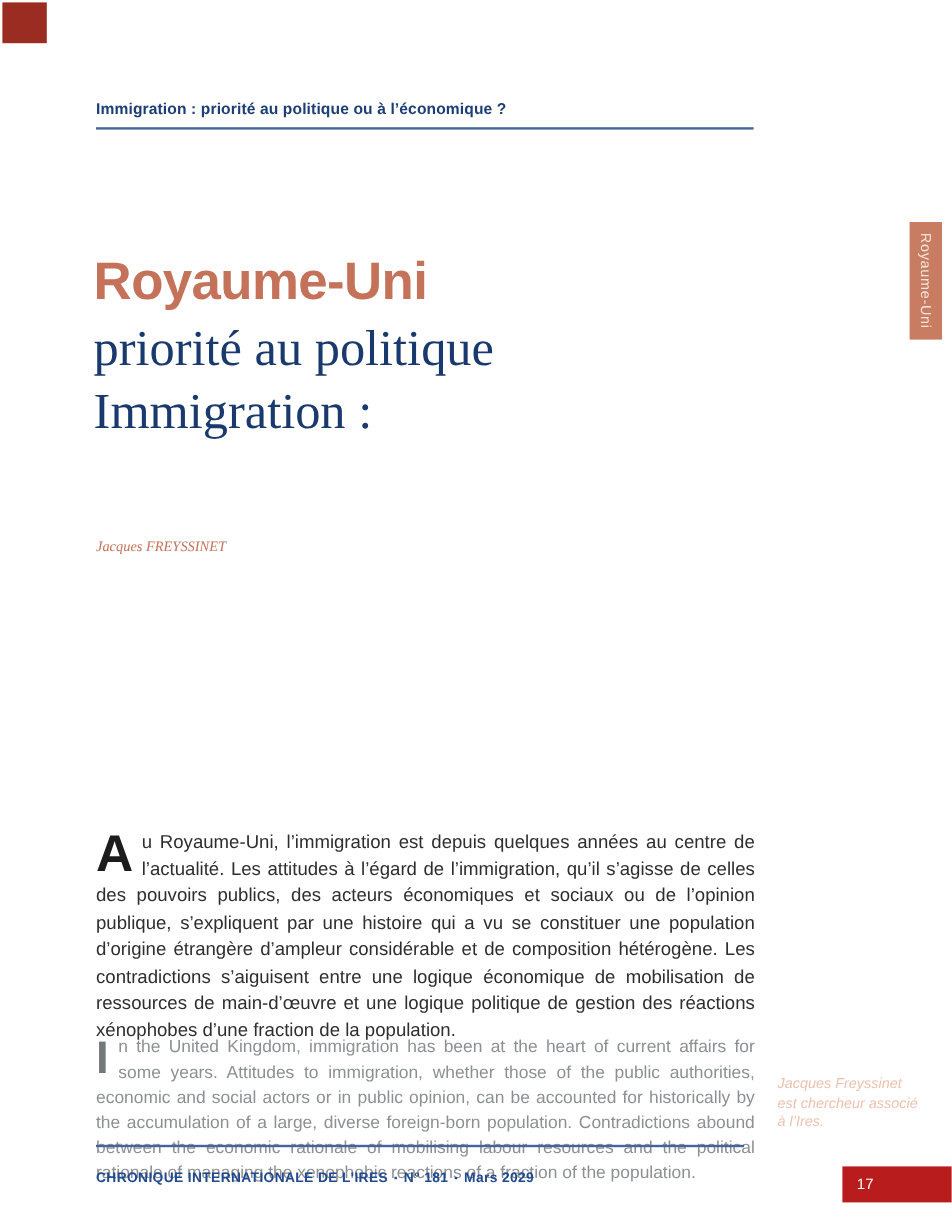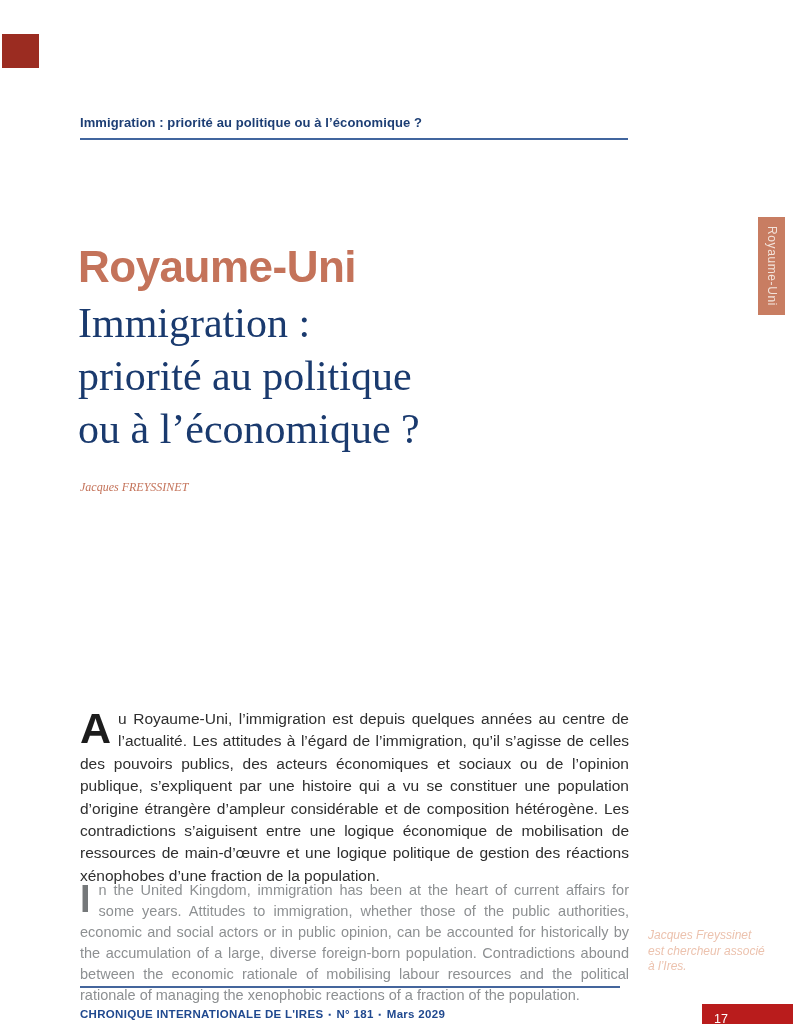--- a/index.html
+++ b/index.html
@@ -3,21 +3,21 @@
 <meta charset="utf-8">
 <style>
   html, body { margin: 0; padding: 0; }
   body {
     width: 793px; height: 1024px;
     background: #ffffff;
     position: relative;
     font-family: "Liberation Sans", "DejaVu Sans", sans-serif;
     overflow: hidden;
   }
-  .abs { position: absolute; margin-top: 32px; }
+  .abs { position: absolute; }
 
   
   .corner-marker {
     left: 2px; top: 2px; width: 37px; height: 34px;
     background: #9b2c21;
   }
 
   
   .running-header {
     left: 80px; top: 83px; width: 548px;
@@ -117,23 +117,22 @@
 <div class="abs running-header">Immigration : priorité au politique ou à l’économique ?</div>
 <div class="abs header-rule"></div>
 
 <div class="abs side-tab">
   <span class="side-tab-label">Royaume-Uni</span>
 </div>
 
 <div class="abs country-title">Royaume-Uni</div>
 
 <div class="abs article-title">
+  <div>priorité au politique</div>
   <div>Immigration :</div>
-  <div>priorité au politique</div>
-  <div>ou à l’économique ?</div>
 </div>
 
 <div class="abs author-name">Jacques FREYSSINET</div>
 
 <p class="abs abstract-fr"><span class="dropcap">A</span><span>u Royaume-Uni, l’immigration est depuis quelques années au centre de l’actualité. Les attitudes à l’égard de l’immigration, qu’il s’agisse de celles des pouvoirs publics, des acteurs économiques et sociaux ou de l’opinion publique, s’expliquent par une histoire qui a vu se constituer une population d’origine étrangère d’ampleur considérable et de composition hétérogène. Les contradictions s’aiguisent entre une logique économique de mobilisation de ressources de main-d’œuvre et une logique politique de gestion des réactions xénophobes d’une fraction de la population.</span></p>
 
 <p class="abs abstract-en"><span class="dropcap">I</span><span>n the United Kingdom, immigration has been at the heart of current affairs for some years. Attitudes to immigration, whether those of the public authorities, economic and social actors or in public opinion, can be accounted for historically by the accumulation of a large, diverse foreign-born population. Contradictions abound between the economic rationale of mobilising labour resources and the political rationale of managing the xenophobic reactions of a fraction of the population.</span></p>
 
 <div class="abs margin-note">Jacques Freyssinet est chercheur associé à l’Ires.</div>
 

